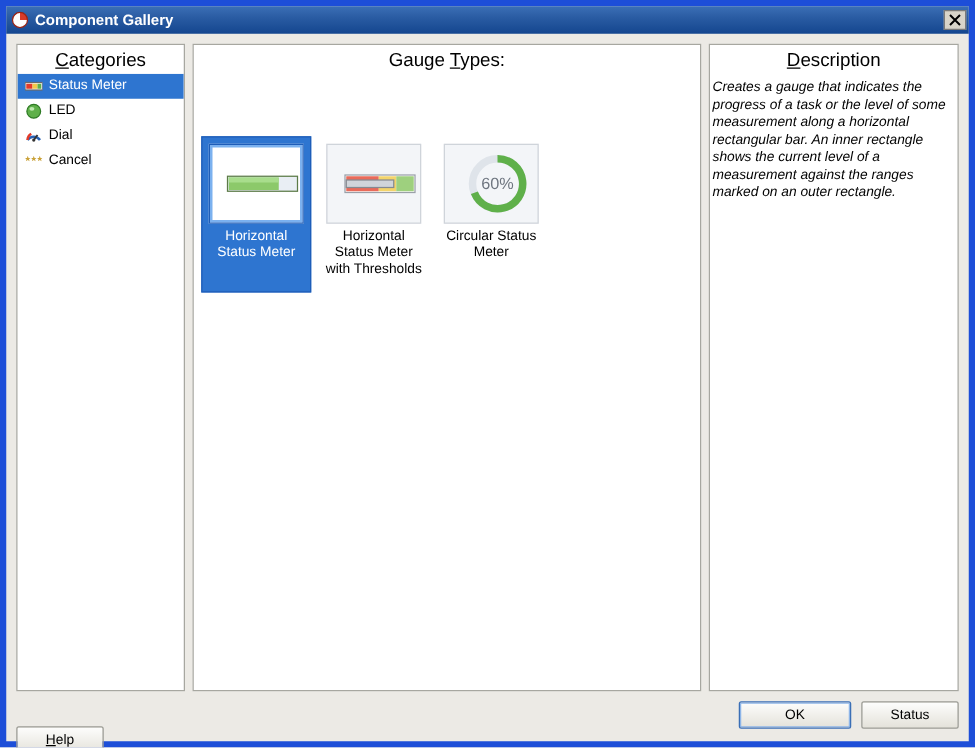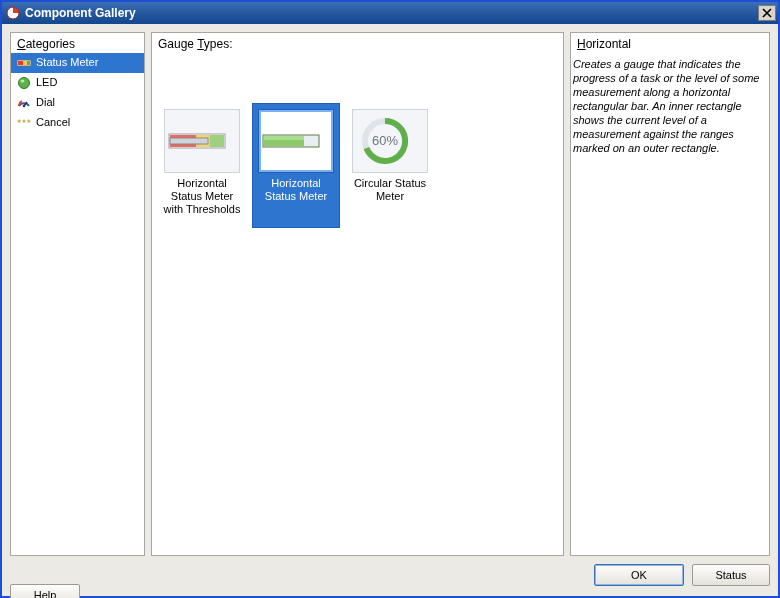--- a/index.html
+++ b/index.html
@@ -1,37 +1,37 @@
 <!DOCTYPE html>
 <html><head>
 <meta charset="utf-8">
 <style>
   * { box-sizing: border-box; }
   html, body { margin:0; padding:0; font-family: "Segoe UI", Tahoma, Arial, sans-serif; font-size:11px; color:#000; }
   body { background:#fff; }
-  .window { width:780px; height:598px; border:2px solid #1d4ed8; display:flex; flex-direction:column; background:#eceae5; position:relative; }
+  .window { width:780px; height:598px; border:5px solid #1d4ed8; display:flex; flex-direction:column; background:#eceae5; position:relative; }
   .titlebar { height:22px; background:linear-gradient(to bottom,#3b6fb6 0%,#2a5ca3 40%,#14468f 100%); color:#fff; display:flex; align-items:center; padding:0 2px 0 4px; font-size:12px; font-weight:bold; }
   .titlebar .app-icon { width:14px; height:14px; margin-right:5px; display:flex; align-items:center; justify-content:center; }
   .titlebar .title { flex:1; }
   .titlebar .close-btn { width:18px; height:16px; background:#d8d4c9; border:1px solid #7a7a7a; color:#000; display:flex; align-items:center; justify-content:center; font-size:11px; cursor:pointer; }
   .content { flex:1; display:flex; padding:8px 8px 4px 8px; gap:6px; overflow:hidden; }
   .panel { background:#fff; border:1px solid #a7a7a0; display:flex; flex-direction:column; }
-  .panel-title { padding:4px 6px 2px 6px; font-size:12px; }
+  .panel-title { padding:4px 6px 2px 6px; font-size:15px;text-align:center; }
   .underline-first { }
   .underline-first::first-letter { text-decoration: underline; }
   .categories { width:135px; }
   .cat-list { flex:1; overflow:auto; }
   .cat-item { display:flex; gap:5px; padding:3px 6px; cursor:pointer; height:20px; }
   .cat-item.selected { background:#2e75d0; color:#fff; }
   .cat-icon { width:14px; height:14px; display:flex; align-items:center; justify-content:center; flex-shrink:0; }
   .gauge-types { flex:1;gap:44px; }
   .gauge-grid { flex:1; padding:6px; display:flex; flex-wrap:wrap; align-content:flex-start; gap:6px; }
   .gauge-tile { width:88px; height:125px; display:flex; flex-direction:column; align-items:center; cursor:pointer; border:1px solid transparent; }
   .gauge-tile.selected { background:#2e75d0; color:#fff; border:1px solid #1e5db8; }
-  .gauge-tile .thumb { width:76px; height:64px; margin:5px 5px 4px 5px; background:#f3f5f8; border:1px solid #cfd4da; display:flex; align-items:center; justify-content:flex-start; }
+  .gauge-tile .thumb { width:76px; height:64px; margin:5px 5px 4px 5px; background:#f3f5f8; border:1px solid #cfd4da; display:flex; align-items:center; justify-content:flex-end; }
   .gauge-tile.selected .thumb { background:#fff; border:1px solid #1e5db8; box-shadow:0 0 0 2px #7bb1ef inset; }
   .gauge-tile .lbl { text-align:center; font-size:11px; line-height:13px; padding:0 3px; }
   .description { width:200px; }
   .desc-body { padding:4px 2px; font-size:11px; line-height:14px;font-style:italic; }
   .button-bar { height:36px; display:flex; align-items:center; padding:0 8px 6px 8px; }
   .btn { height:22px; border:1px solid #9b9b94; background:linear-gradient(to bottom,#fdfdfc,#e4e2da); font-size:11px; cursor:pointer; padding:0 8px; border-radius:2px; }
   .btn.help { width:70px; text-align:center;margin-top:40px; }
   .btn.ok { width:90px; margin-right:8px; }
   .btn.ok.default { border:1px solid #3b6fb6; box-shadow:0 0 0 1px #8db5e8 inset; }
   .btn.cancel { width:78px; }
@@ -111,60 +111,60 @@
           <span>Cancel</span>
         </div>
 
       </div>
     </div>
 
     <div class="panel gauge-types">
       <div class="panel-title"><span style="text-decoration:none">Gauge </span><span style="text-decoration:underline">T</span><span style="text-decoration:none">ypes:</span></div>
       <div class="gauge-grid">
 
+        <div class="gauge-tile selected">
+          <div class="thumb">
+            <svg width="64" height="30" viewBox="0 0 64 30">
+                <rect x="4" y="9" width="56" height="12" fill="#e9eef4" stroke="#5c7a47"></rect>
+                <rect x="5" y="10" width="40" height="10" fill="#8cc96a"></rect>
+                <rect x="5" y="10" width="40" height="4" fill="#a8dd8c"></rect>
+              </svg>
+          </div>
+          <div class="lbl">Horizontal Status Meter</div>
+        </div>
+
         <div class="gauge-tile">
           <div class="thumb">
             <svg width="64" height="30" viewBox="0 0 64 30">
                 <rect x="4" y="8" width="56" height="14" fill="#fff" stroke="#9aa0a8"></rect>
                 <rect x="5" y="9" width="26" height="12" fill="#e96a5a"></rect>
                 <rect x="31" y="9" width="14" height="12" fill="#f3d46b"></rect>
                 <rect x="45" y="9" width="14" height="12" fill="#9ed07e"></rect>
                 <rect x="5" y="12" width="38" height="6" fill="#d0d4da" stroke="#848a92"></rect>
               </svg>
           </div>
           <div class="lbl">Horizontal Status Meter with Thresholds</div>
-        </div>
-
-        <div class="gauge-tile selected">
-          <div class="thumb">
-            <svg width="64" height="30" viewBox="0 0 64 30">
-                <rect x="4" y="9" width="56" height="12" fill="#e9eef4" stroke="#5c7a47"></rect>
-                <rect x="5" y="10" width="40" height="10" fill="#8cc96a"></rect>
-                <rect x="5" y="10" width="40" height="4" fill="#a8dd8c"></rect>
-              </svg>
-          </div>
-          <div class="lbl">Horizontal Status Meter</div>
         </div>
 
         <div class="gauge-tile">
           <div class="thumb">
             <svg width="64" height="56" viewBox="0 0 64 56">
               <circle cx="32" cy="28" r="20" fill="none" stroke="#dfe4ea" stroke-width="6"></circle>
               <path d="M32 8 A20 20 0 1 1 13.5 35.2" fill="none" stroke="#5fb04a" stroke-width="6"></path>
               <text x="32" y="32" text-anchor="middle" font-size="13" fill="#6f7680" font-family="Segoe UI, Arial">60%</text>
             </svg>
           </div>
           <div class="lbl">Circular Status Meter</div>
         </div>
 
       </div>
     </div>
 
     <div class="panel description">
-      <div class="panel-title underline-first">Horizontal</div>
+      <div class="panel-title underline-first">Description</div>
       <div class="desc-body">Creates a gauge that indicates the progress of a task or the level of some measurement along a horizontal rectangular bar. An inner rectangle shows the current level of a measurement against the ranges marked on an outer rectangle.</div>
     </div>
 
   </div>
 
   <div class="button-bar">
     <button class="btn help"><span style="text-decoration:underline">H</span><span>elp</span></button>
     <div class="spacer"></div>
     <button class="btn ok default">OK</button>
     <button class="btn cancel">Status</button>

